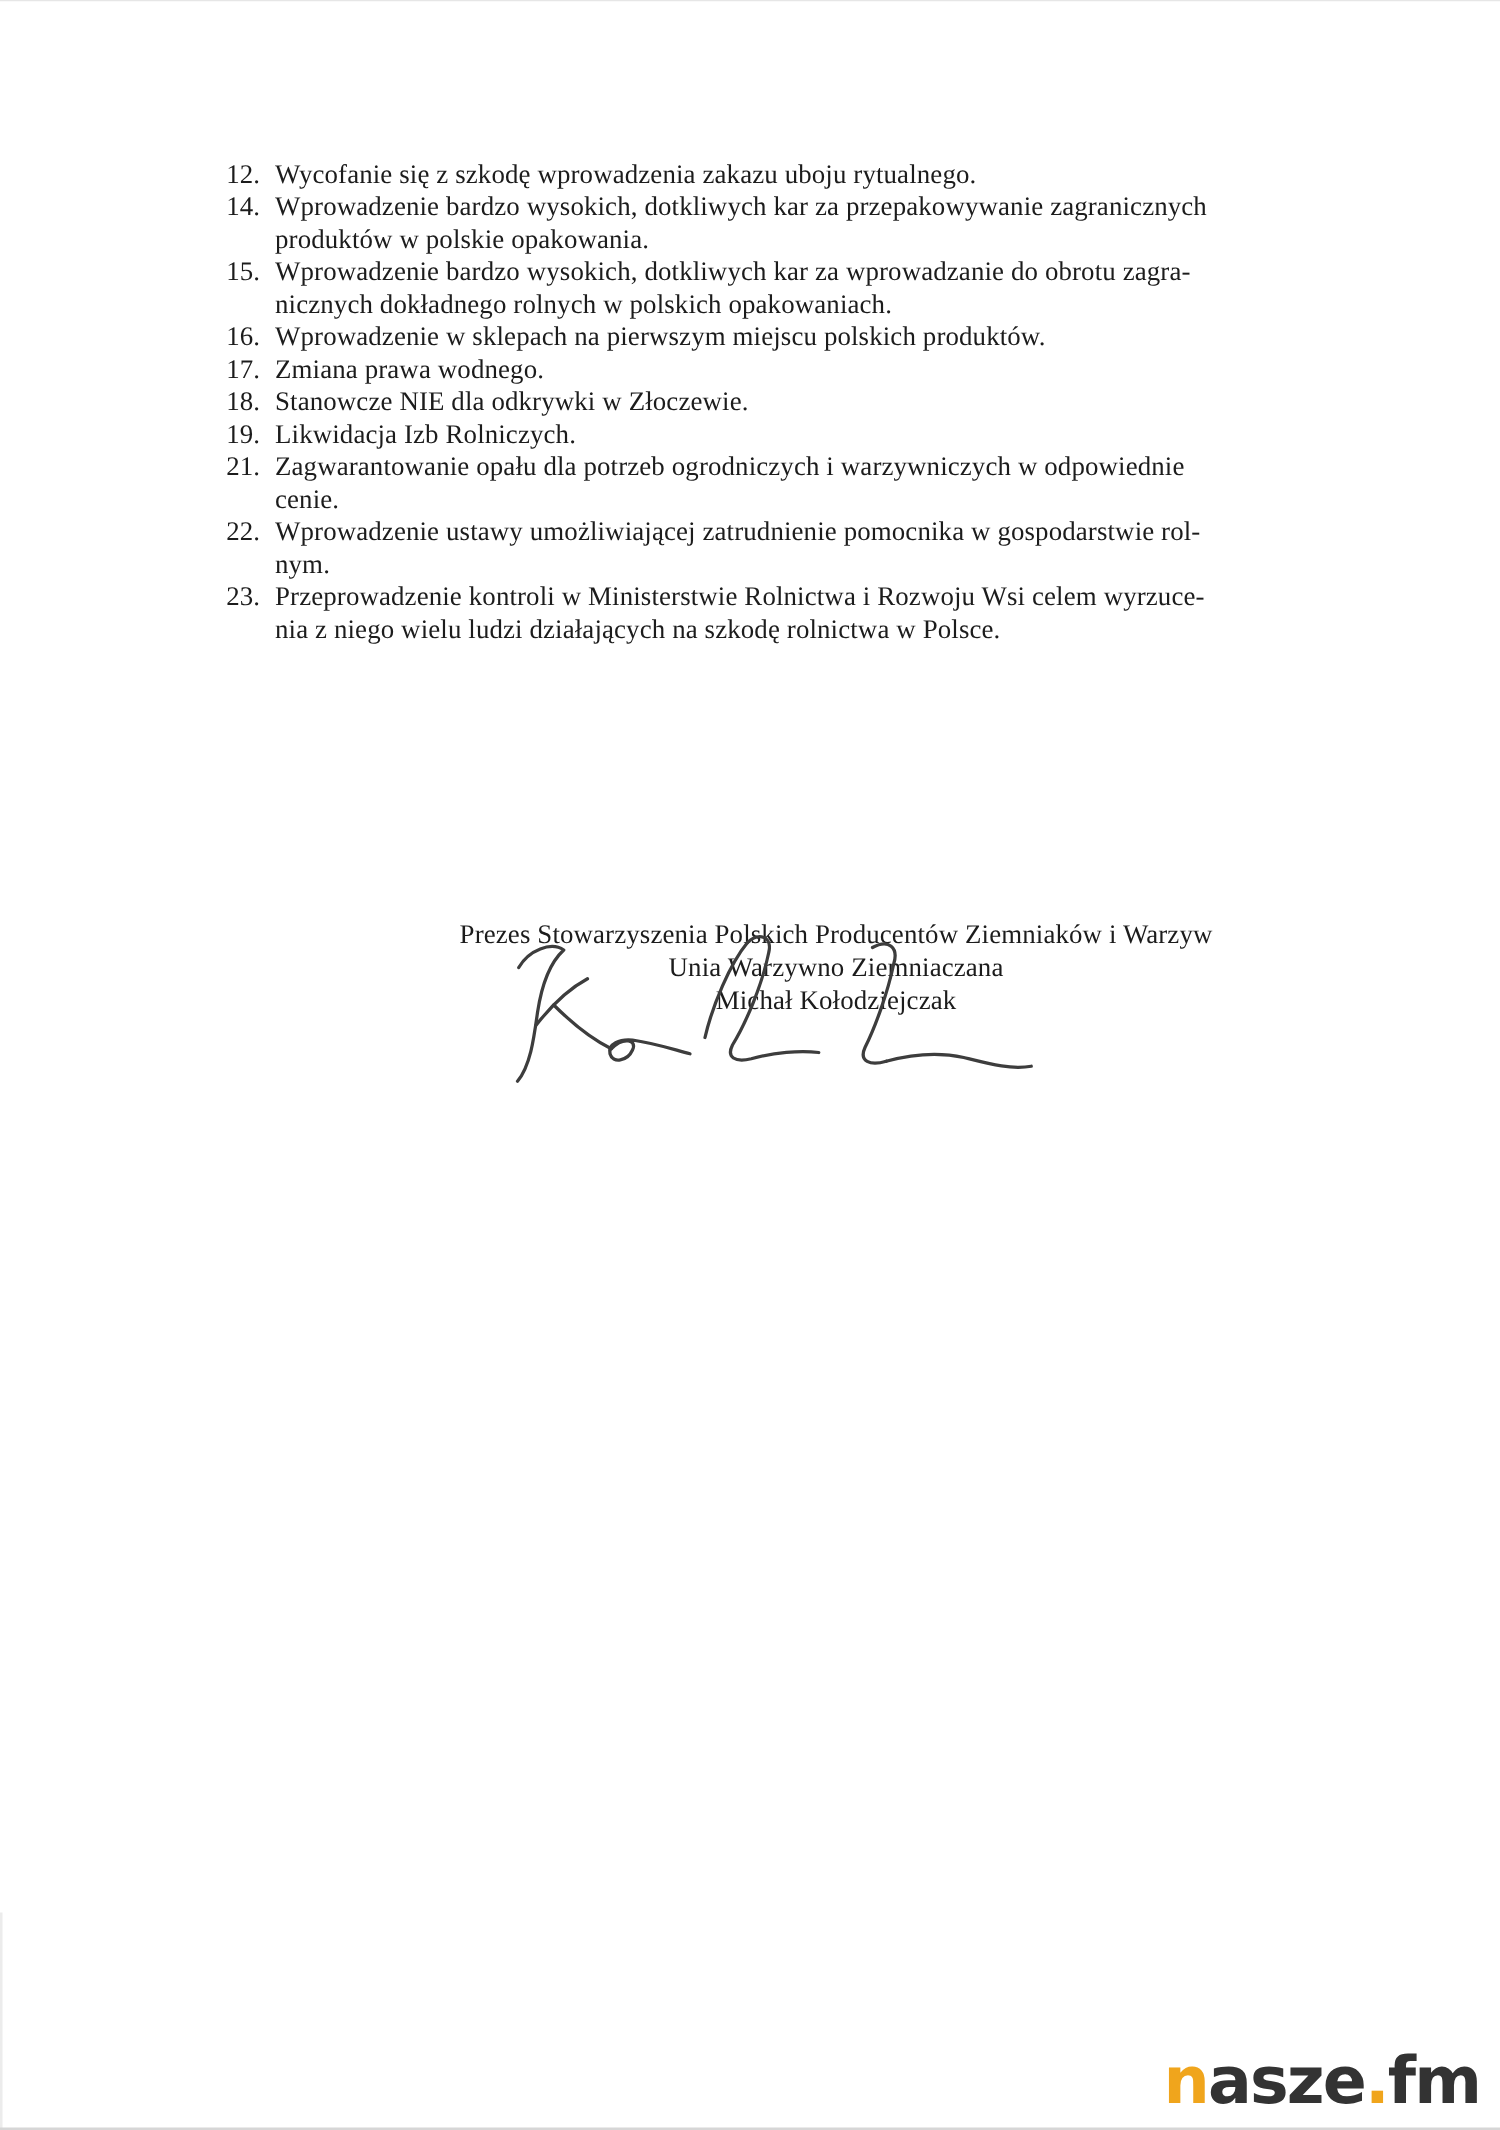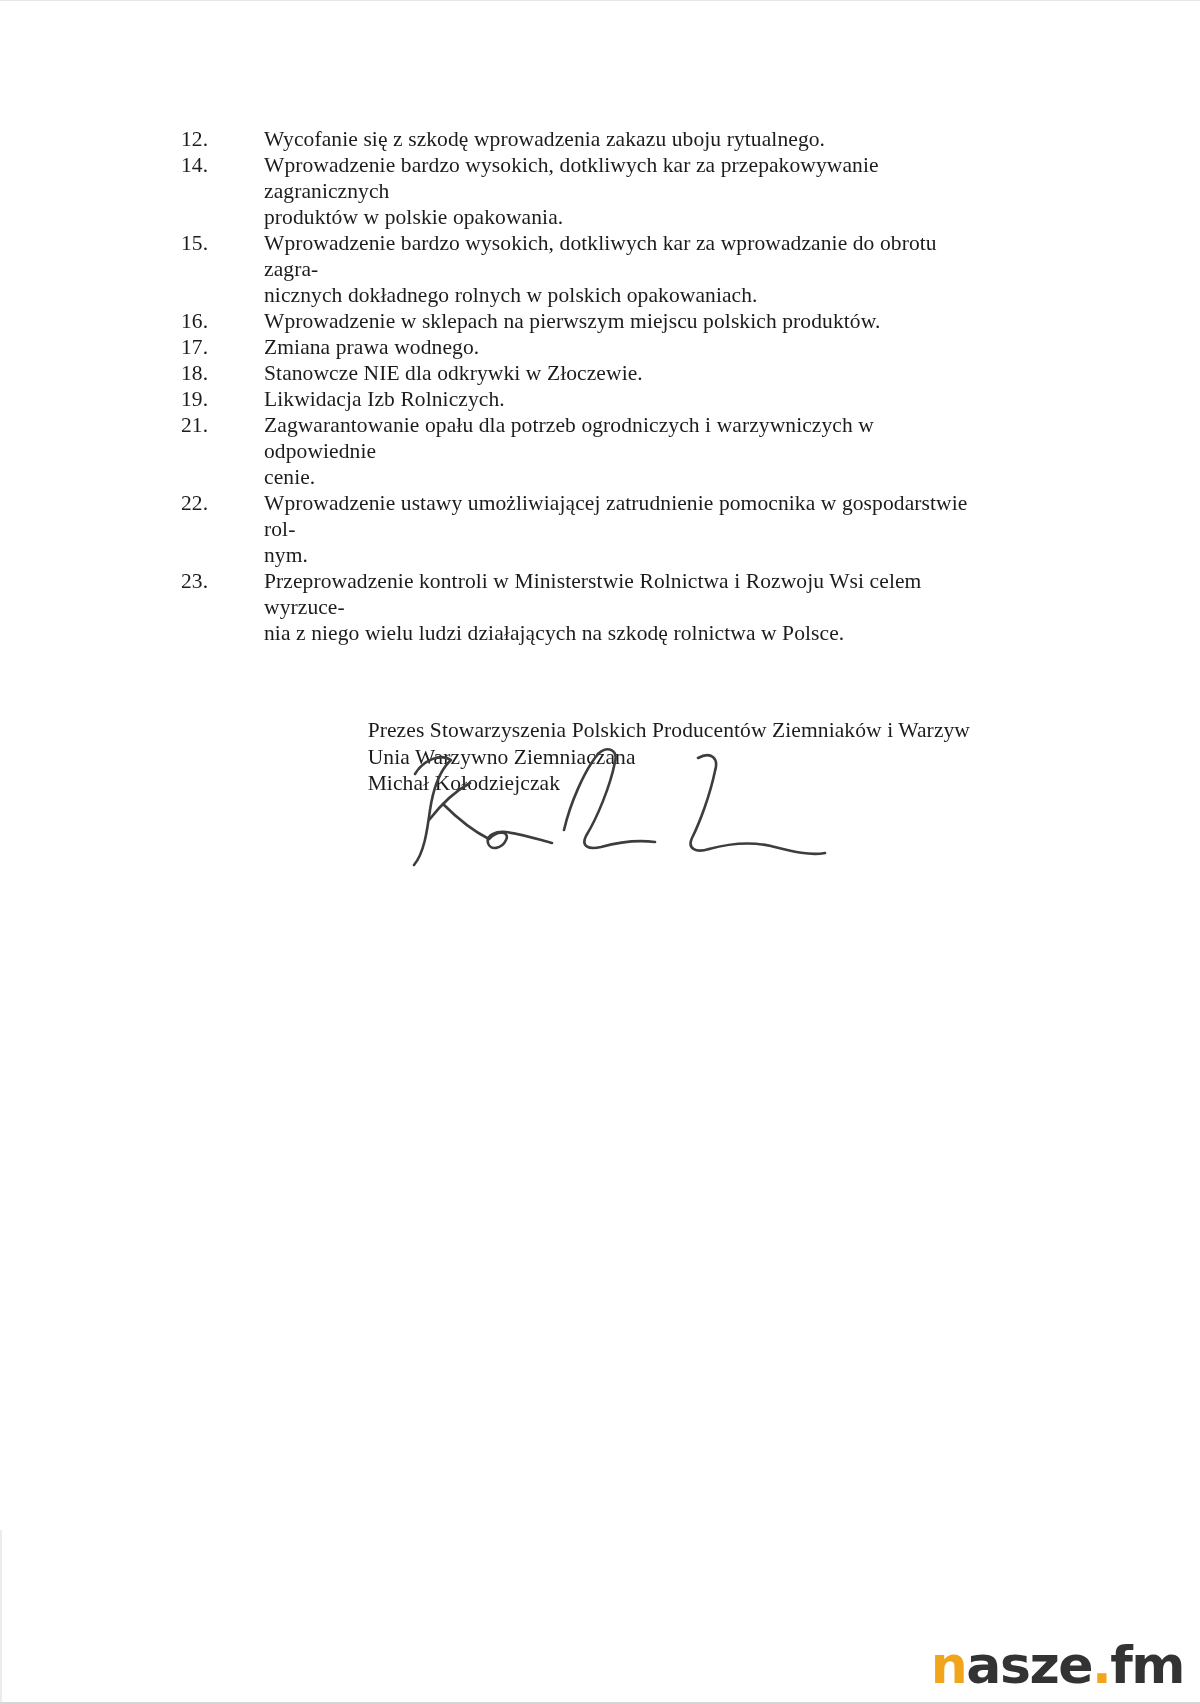--- a/index.html
+++ b/index.html
@@ -23,30 +23,30 @@
   
   .list {
     position:absolute;
     left:181px;
     top:126px;
     width:800px;
     font-size:21.5px;
     line-height:26px;
     letter-spacing:0.1px;
   }
-  .li  { display:flex; align-items:flex-start;gap:44px; }
+  .li  { display:flex; align-items:flex-start; }
   .num { flex:0 0 39px; }
   .txt { flex:1 1 auto; white-space:pre-line; }
 
   
   .sig-block {
     position:absolute;
-    top:717px;
+    top:734px;
     right:230px;
-    text-align:left;
+    text-align:center;
     font-size:21.5px;
     line-height:26.5px;
     letter-spacing:0.1px;
   }
 
   .sig-svg { position:absolute; left:393px; top:740px; }
   .sig-svg path {
     fill:none;
     stroke:var(--signature-ink, #3d3d3d);
     stroke-width:2.6;

